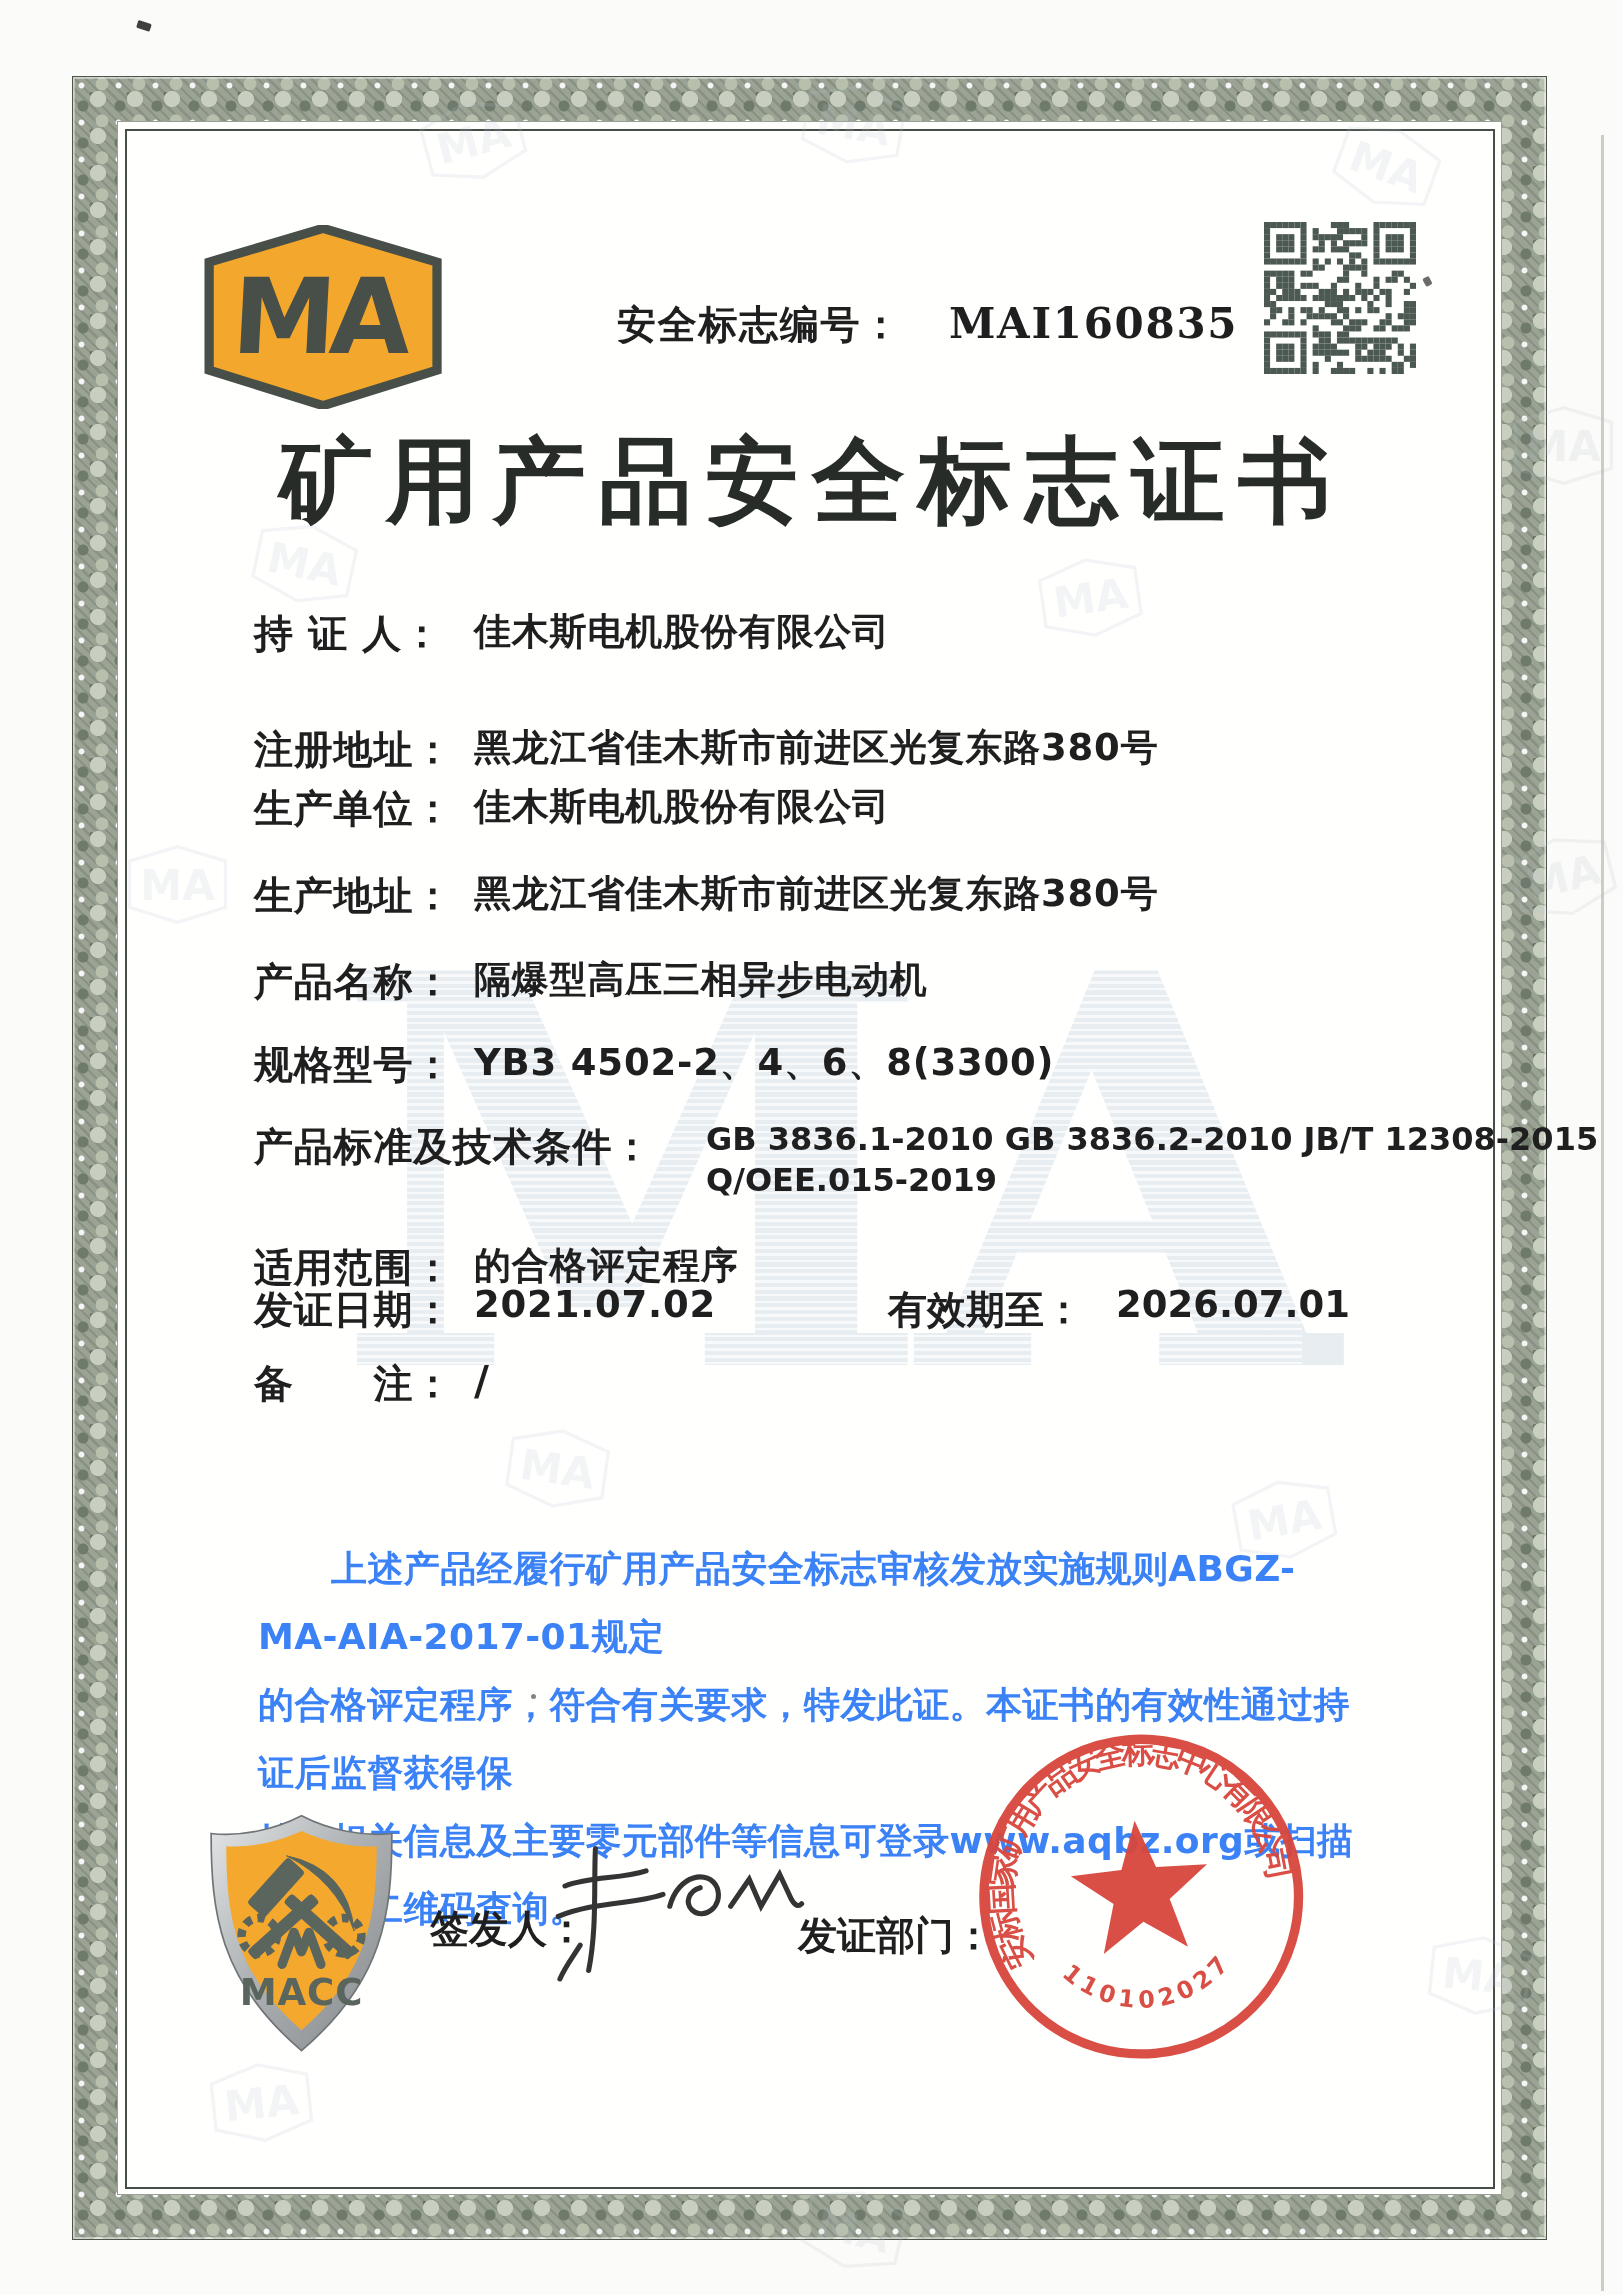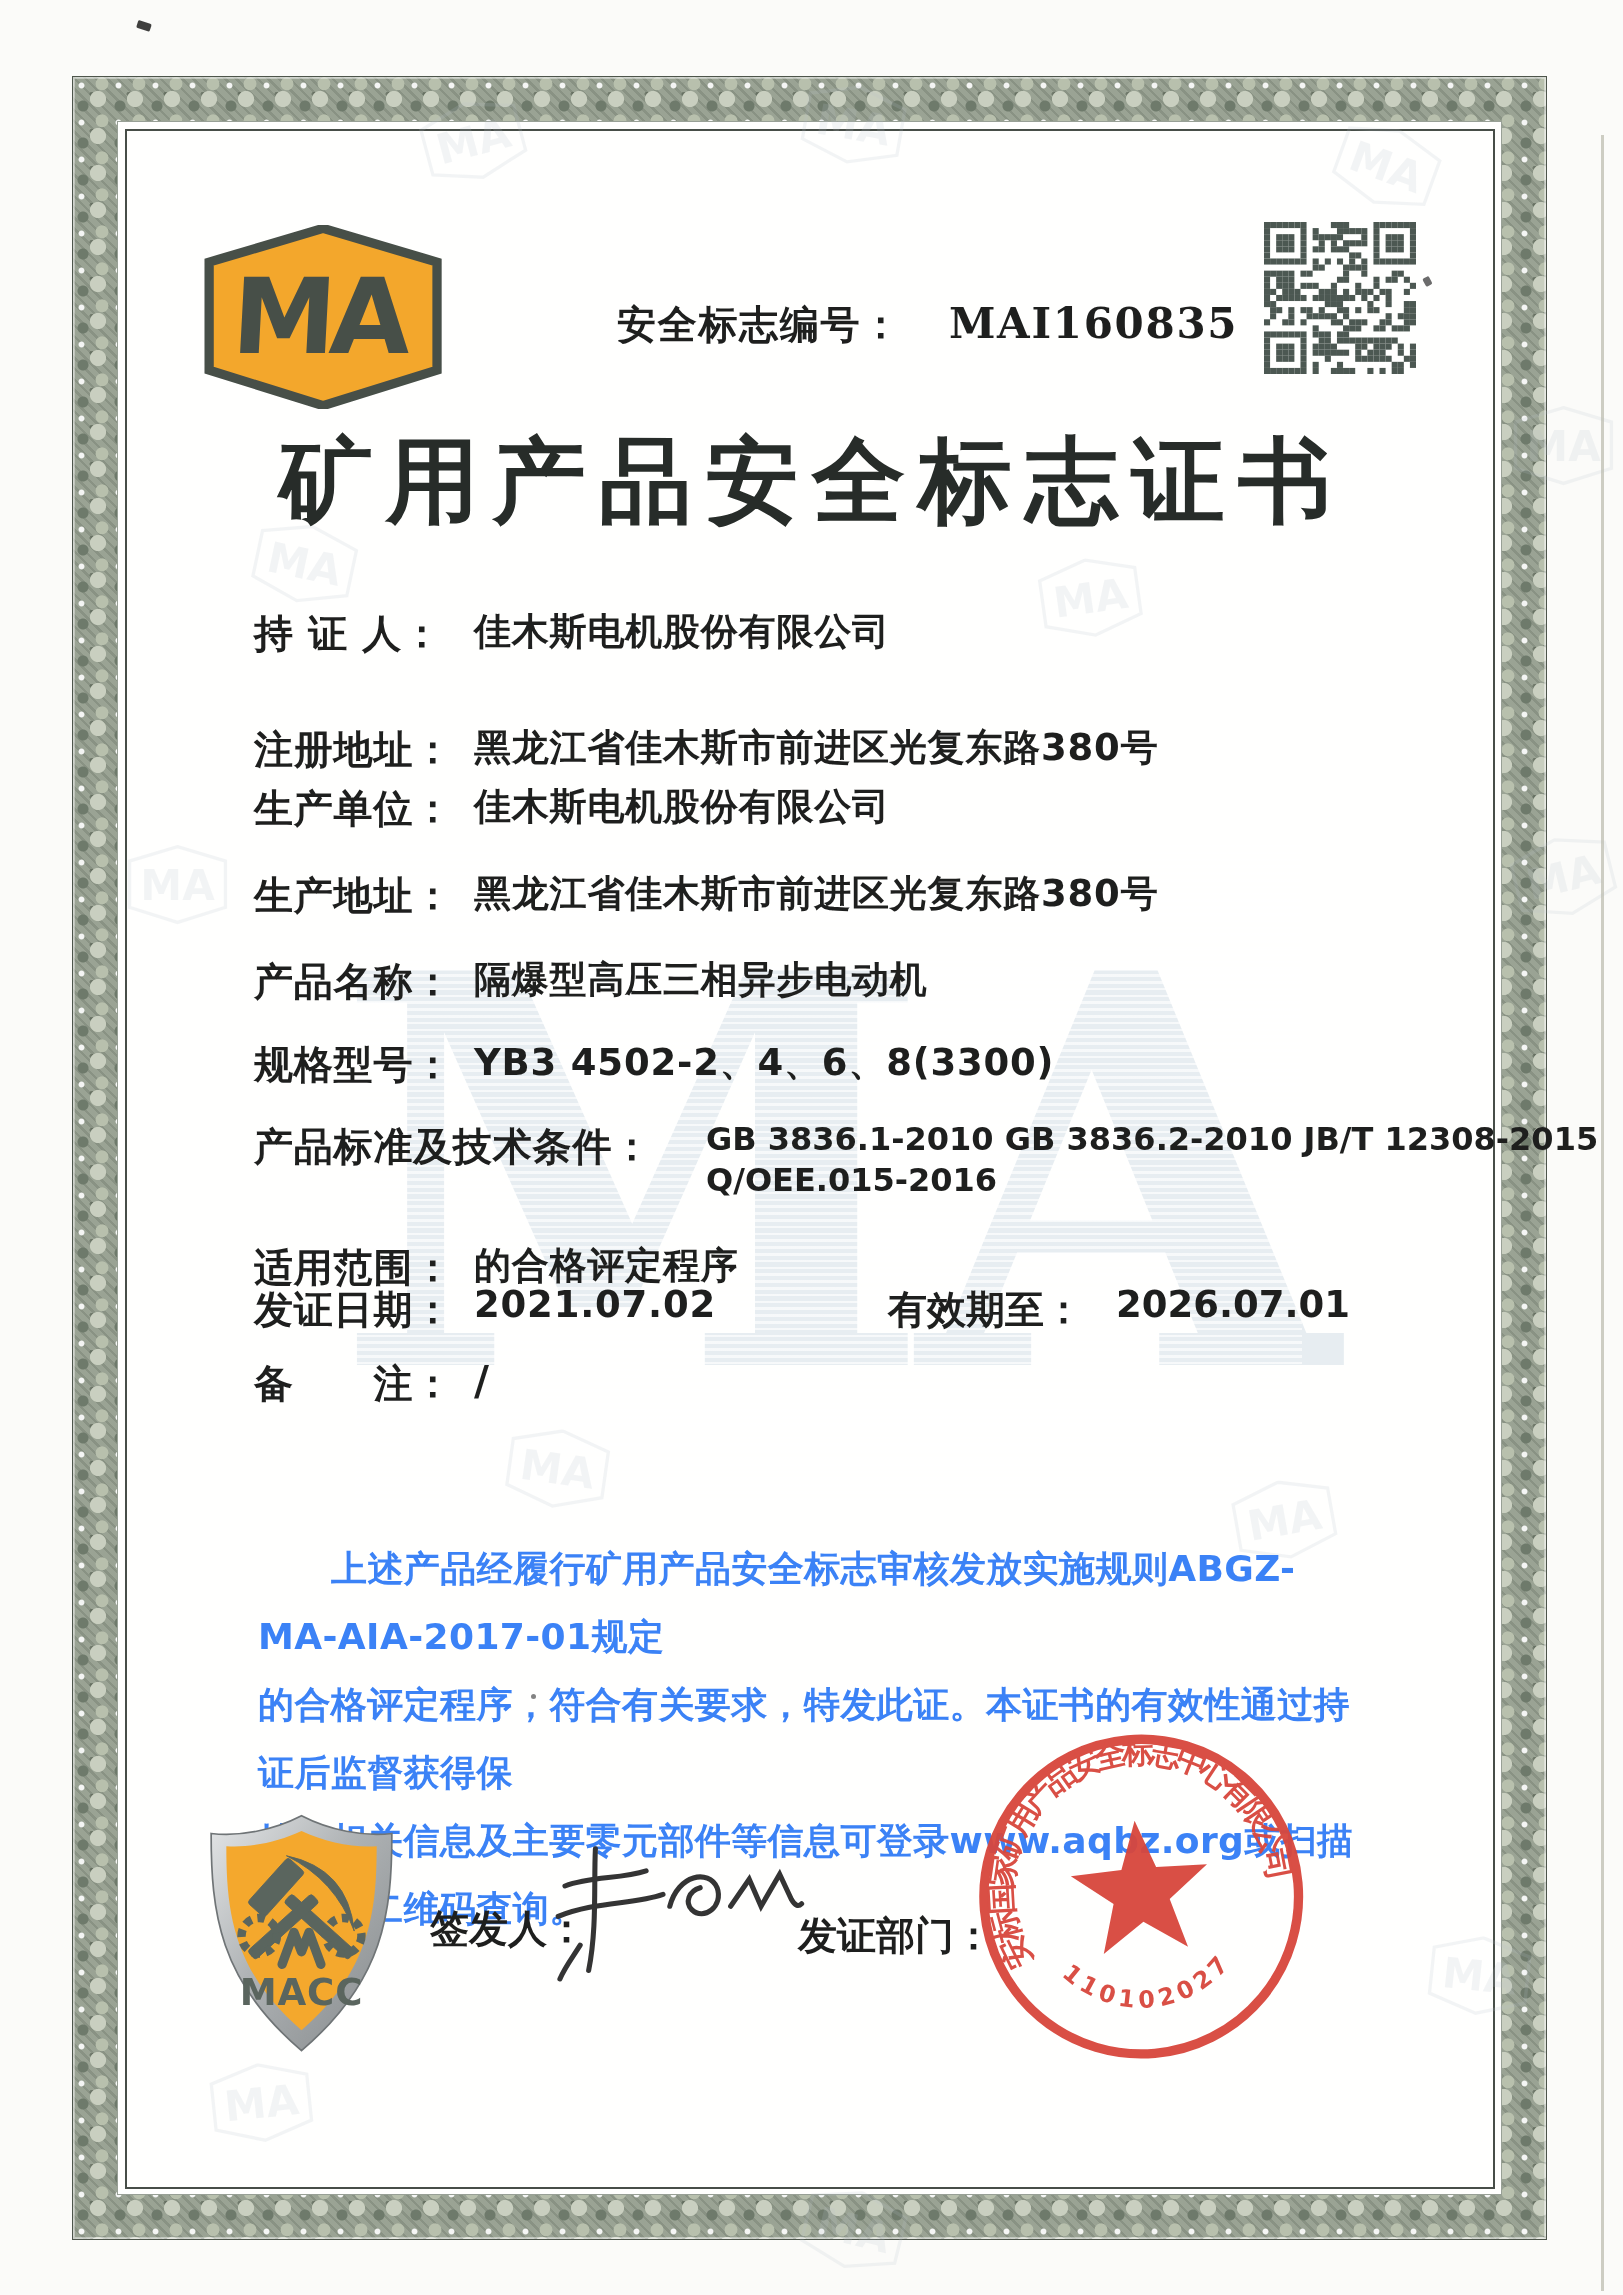--- a/index.html
+++ b/index.html
@@ -498,21 +498,21 @@
     <span class="lbl">产品名称：</span>
     <span class="val">隔爆型高压三相异步电动机</span>
   </div>
   <div class="row r6">
     <span class="lbl">规格型号：</span>
     <span class="val">YB3 4502-2、4、6、8(3300)</span>
   </div>
   <div class="row r7">
     <span class="lbl">产品标准及技术条件：</span>
     <span class="val">GB 3836.1-2010  GB 3836.2-2010 JB/T 12308-2015</span>
-    <span class="val2">Q/OEE.015-2016</span>
+    <span class="val2">Q/OEE.015-2019</span>
   </div>
   <div class="row r8">
     <span class="lbl">适用范围：</span>
     <span class="val">的合格评定程序</span>
   </div>
 
   <div class="row row-dates">
     <span class="lbl">发证日期：</span>
     <span class="val">2021.07.02</span>
     <span class="lbl2">有效期至：</span>

